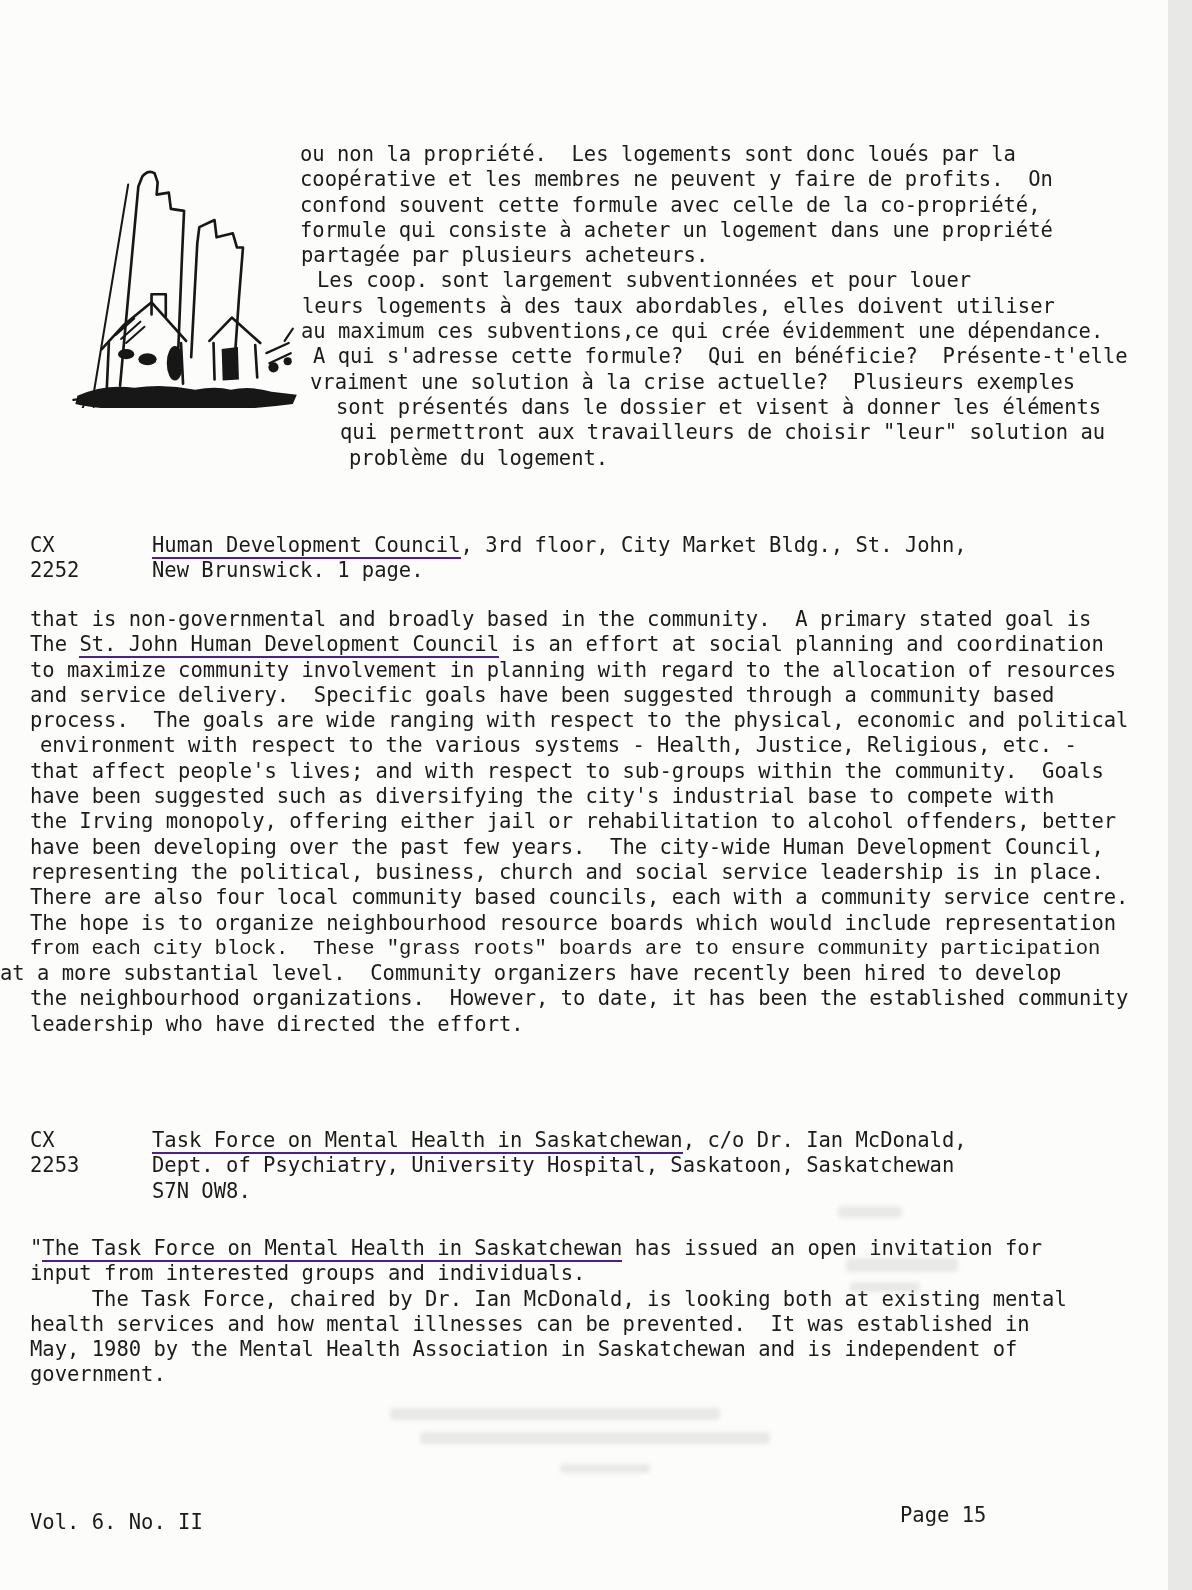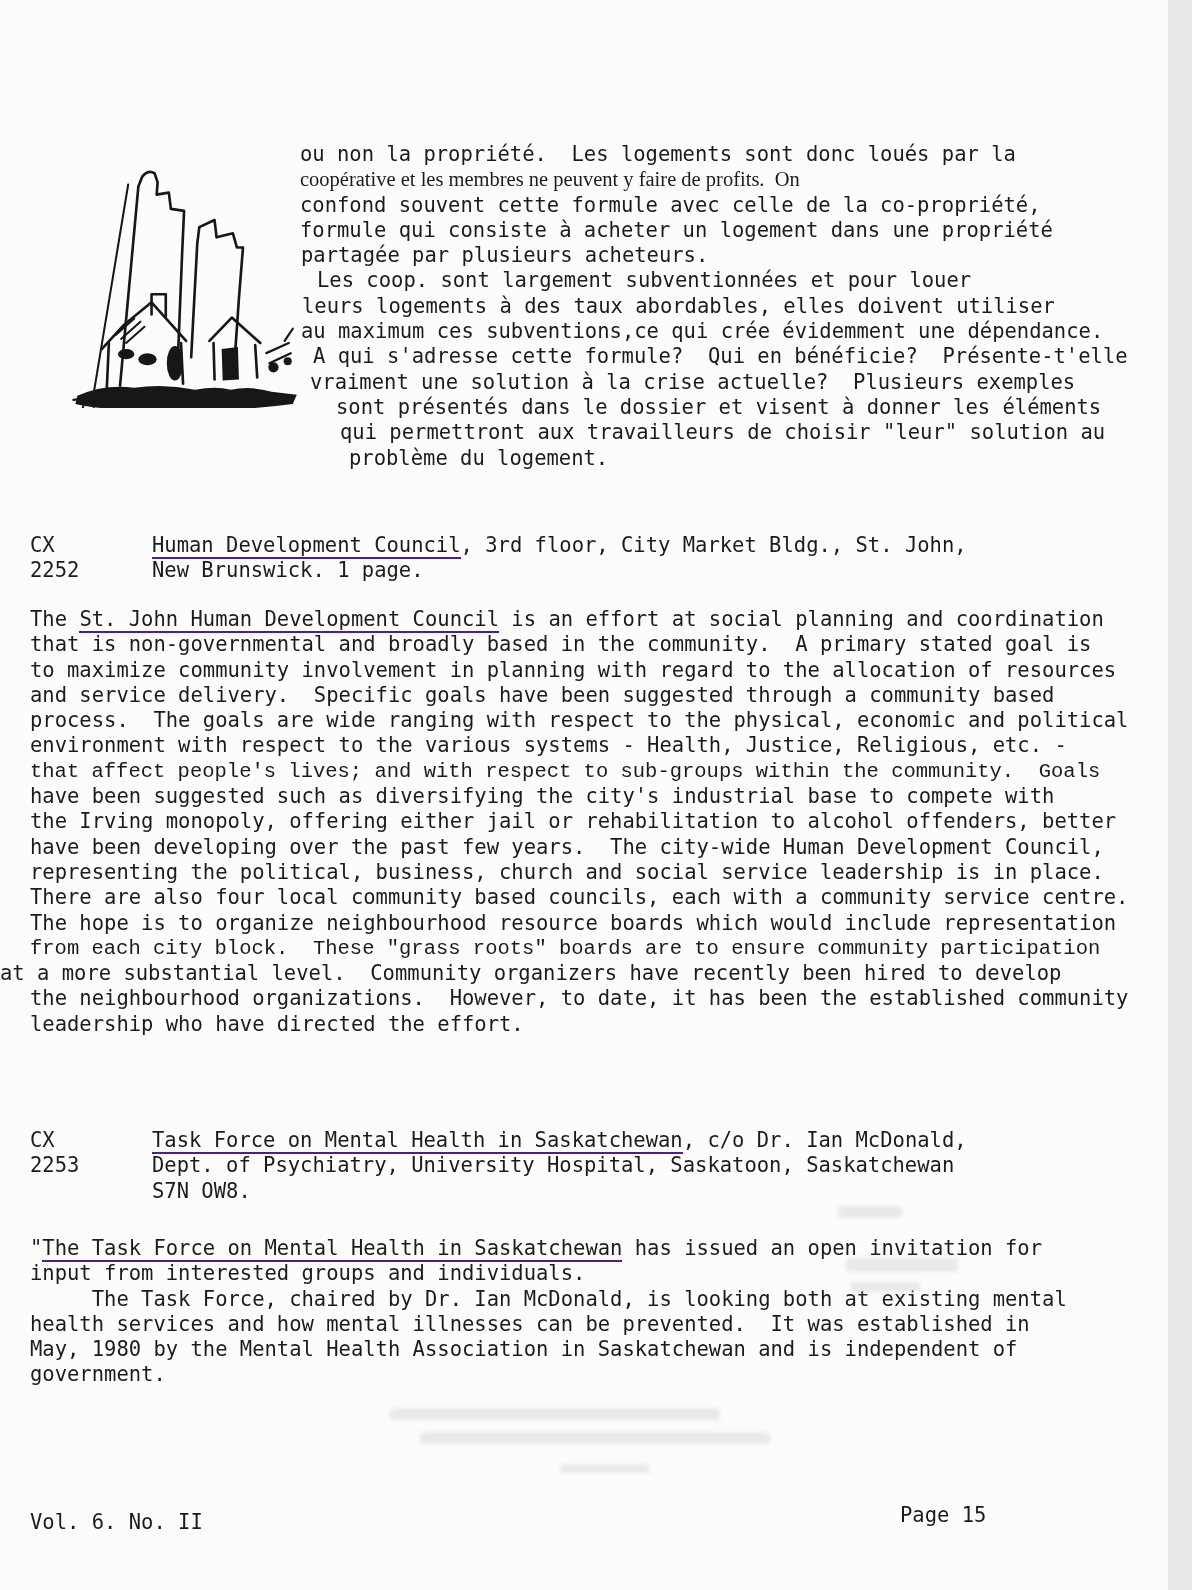--- a/index.html
+++ b/index.html
@@ -60,21 +60,21 @@
     <path d="M200 196 L222 186 M203 206 L224 196 M218 184 L226 172" stroke-width="2.2"></path>
     <circle cx="207" cy="210" r="5" fill="#171717" stroke="none"></circle>
     <circle cx="221" cy="204" r="4" fill="#171717" stroke="none"></circle>
 
     <path d="M14 238 Q40 226 70 230 Q100 226 130 232 Q150 228 165 232 Q185 228 205 234 L230 237 L226 246 Q150 256 60 252 Q30 250 12 246 Z" fill="#171717" stroke="none"></path>
     <path d="M10 242 L52 237 M20 248 L16 258 M30 250 L27 260 M42 252 L40 260 M60 253 L59 261" stroke-width="2"></path>
   </svg>
 
   <div class="block" style="top:142px">
       <div class="line" style="padding-left: 300px;"><span>ou non la propriété.  Les logements sont donc loués par la</span></div>
-      <div class="line" style="padding-left: 300px; font-family: Liberation Serif, serif;"><span>coopérative et les membres ne peuvent y faire de profits.  On</span></div>
+      <div class="line" style="padding-left: 300px;"><span>coopérative et les membres ne peuvent y faire de profits.  On</span></div>
       <div class="line" style="padding-left: 300px;"><span>confond souvent cette formule avec celle de la co-propriété,</span></div>
       <div class="line" style="padding-left: 300px;"><span>formule qui consiste à acheter un logement dans une propriété</span></div>
       <div class="line" style="padding-left: 301px;"><span>partagée par plusieurs acheteurs.</span></div>
       <div class="line" style="padding-left: 317px;"><span>Les coop. sont largement subventionnées et pour louer</span></div>
       <div class="line" style="padding-left: 302px;"><span>leurs logements à des taux abordables, elles doivent utiliser</span></div>
       <div class="line" style="padding-left: 301px;"><span>au maximum ces subventions,ce qui crée évidemment une dépendance.</span></div>
       <div class="line" style="padding-left: 313px;"><span>A qui s'adresse cette formule?  Qui en bénéficie?  Présente-t'elle</span></div>
       <div class="line" style="padding-left: 310px;"><span>vraiment une solution à la crise actuelle?  Plusieurs exemples</span></div>
       <div class="line" style="padding-left: 336px;"><span>sont présentés dans le dossier et visent à donner les éléments</span></div>
       <div class="line" style="padding-left: 340px;"><span>qui permettront aux travailleurs de choisir "leur" solution au</span></div>
@@ -83,27 +83,27 @@
 
   <div class="block" style="top:533px">
       <div class="line" style="padding-left: 30px;"><span>CX</span></div>
       <div class="line" style="padding-left: 30px;"><span>2252</span></div>
     </div>
   <div class="block" style="top:533px">
       <div class="line" style="padding-left: 152px;"><span class="u">Human Development Council</span><span>, 3rd floor, City Market Bldg., St. John,</span></div>
       <div class="line" style="padding-left: 152px;"><span>New Brunswick. 1 page.</span></div>
     </div>
   <div class="block" style="top:607px">
+      <div class="line" style="padding-left: 30px;"><span>that is non-governmental and broadly based in the community.  A primary stated goal is</span></div>
       <div class="line" style="padding-left: 30px;"><span>The </span><span class="u">St. John Human Development Council</span><span> is an effort at social planning and coordination</span></div>
-      <div class="line" style="padding-left: 30px;"><span>that is non-governmental and broadly based in the community.  A primary stated goal is</span></div>
       <div class="line" style="padding-left: 30px;"><span>to maximize community involvement in planning with regard to the allocation of resources</span></div>
       <div class="line" style="padding-left: 30px;"><span>and service delivery.  Specific goals have been suggested through a community based</span></div>
       <div class="line" style="padding-left: 30px;"><span>process.  The goals are wide ranging with respect to the physical, economic and political</span></div>
-      <div class="line" style="padding-left: 30px;"><span>environment with respect to the various systems - Health, Justice, Religious, etc. -</span></div>
-      <div class="line" style="padding-left: 30px; font-family: Liberation Mono, monospace;"><span>that affect people's lives; and with respect to sub-groups within the community.  Goals</span></div>
+      <div class="line" style="padding-left: 40px;"><span>environment with respect to the various systems - Health, Justice, Religious, etc. -</span></div>
+      <div class="line" style="padding-left: 30px;"><span>that affect people's lives; and with respect to sub-groups within the community.  Goals</span></div>
       <div class="line" style="padding-left: 30px;"><span>have been suggested such as diversifying the city's industrial base to compete with</span></div>
       <div class="line" style="padding-left: 30px;"><span>the Irving monopoly, offering either jail or rehabilitation to alcohol offenders, better</span></div>
       <div class="line" style="padding-left: 30px;"><span>have been developing over the past few years.  The city-wide Human Development Council,</span></div>
       <div class="line" style="padding-left: 30px;"><span>representing the political, business, church and social service leadership is in place.</span></div>
       <div class="line" style="padding-left: 30px;"><span>There are also four local community based councils, each with a community service centre.</span></div>
       <div class="line" style="padding-left: 30px;"><span>The hope is to organize neighbourhood resource boards which would include representation</span></div>
       <div class="line" style="padding-left: 30px; font-family: Liberation Mono, monospace;"><span>from each city block.  These "grass roots" boards are to ensure community participation</span></div>
       <div class="line" style=""><span>at a more substantial level.  Community organizers have recently been hired to develop</span></div>
       <div class="line" style="padding-left: 30px;"><span>the neighbourhood organizations.  However, to date, it has been the established community</span></div>
       <div class="line" style="padding-left: 30px;"><span>leadership who have directed the effort.</span></div>

